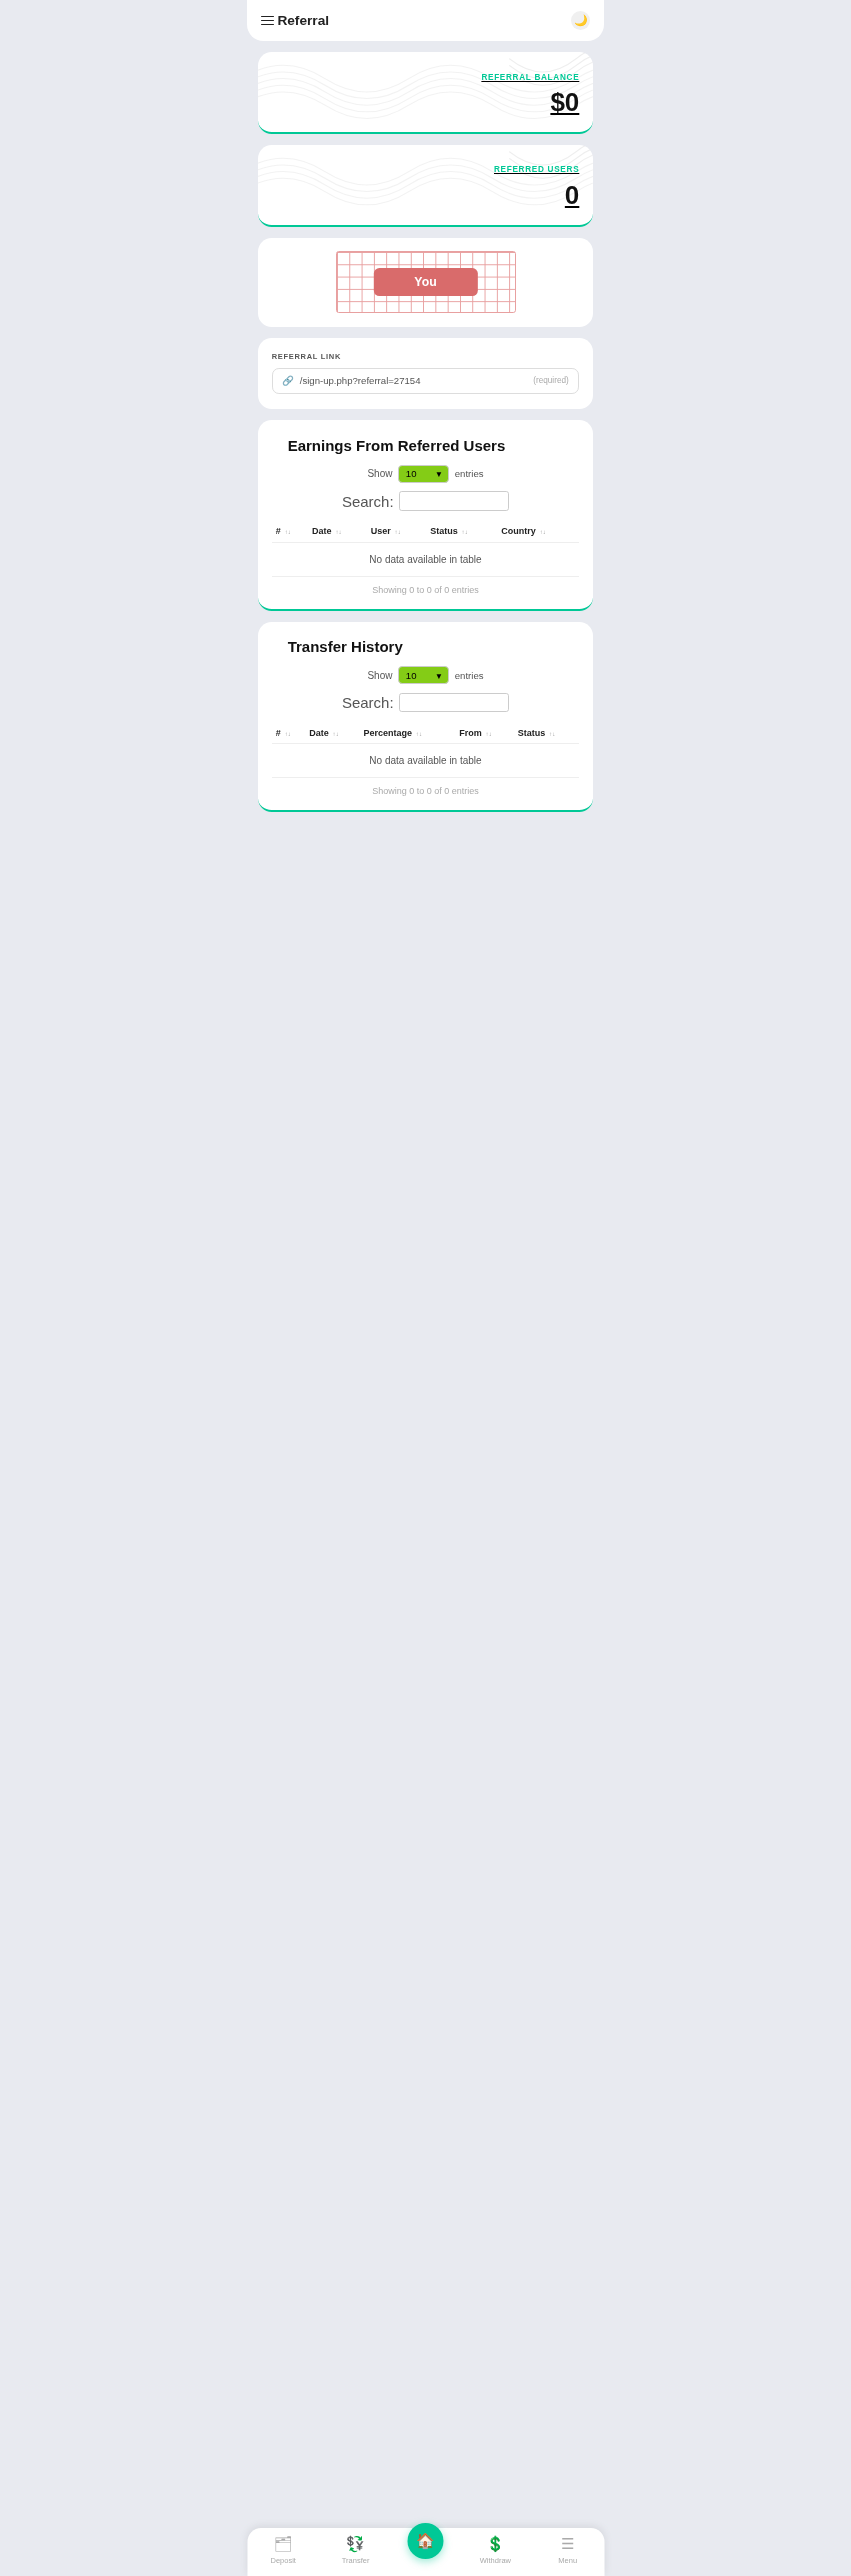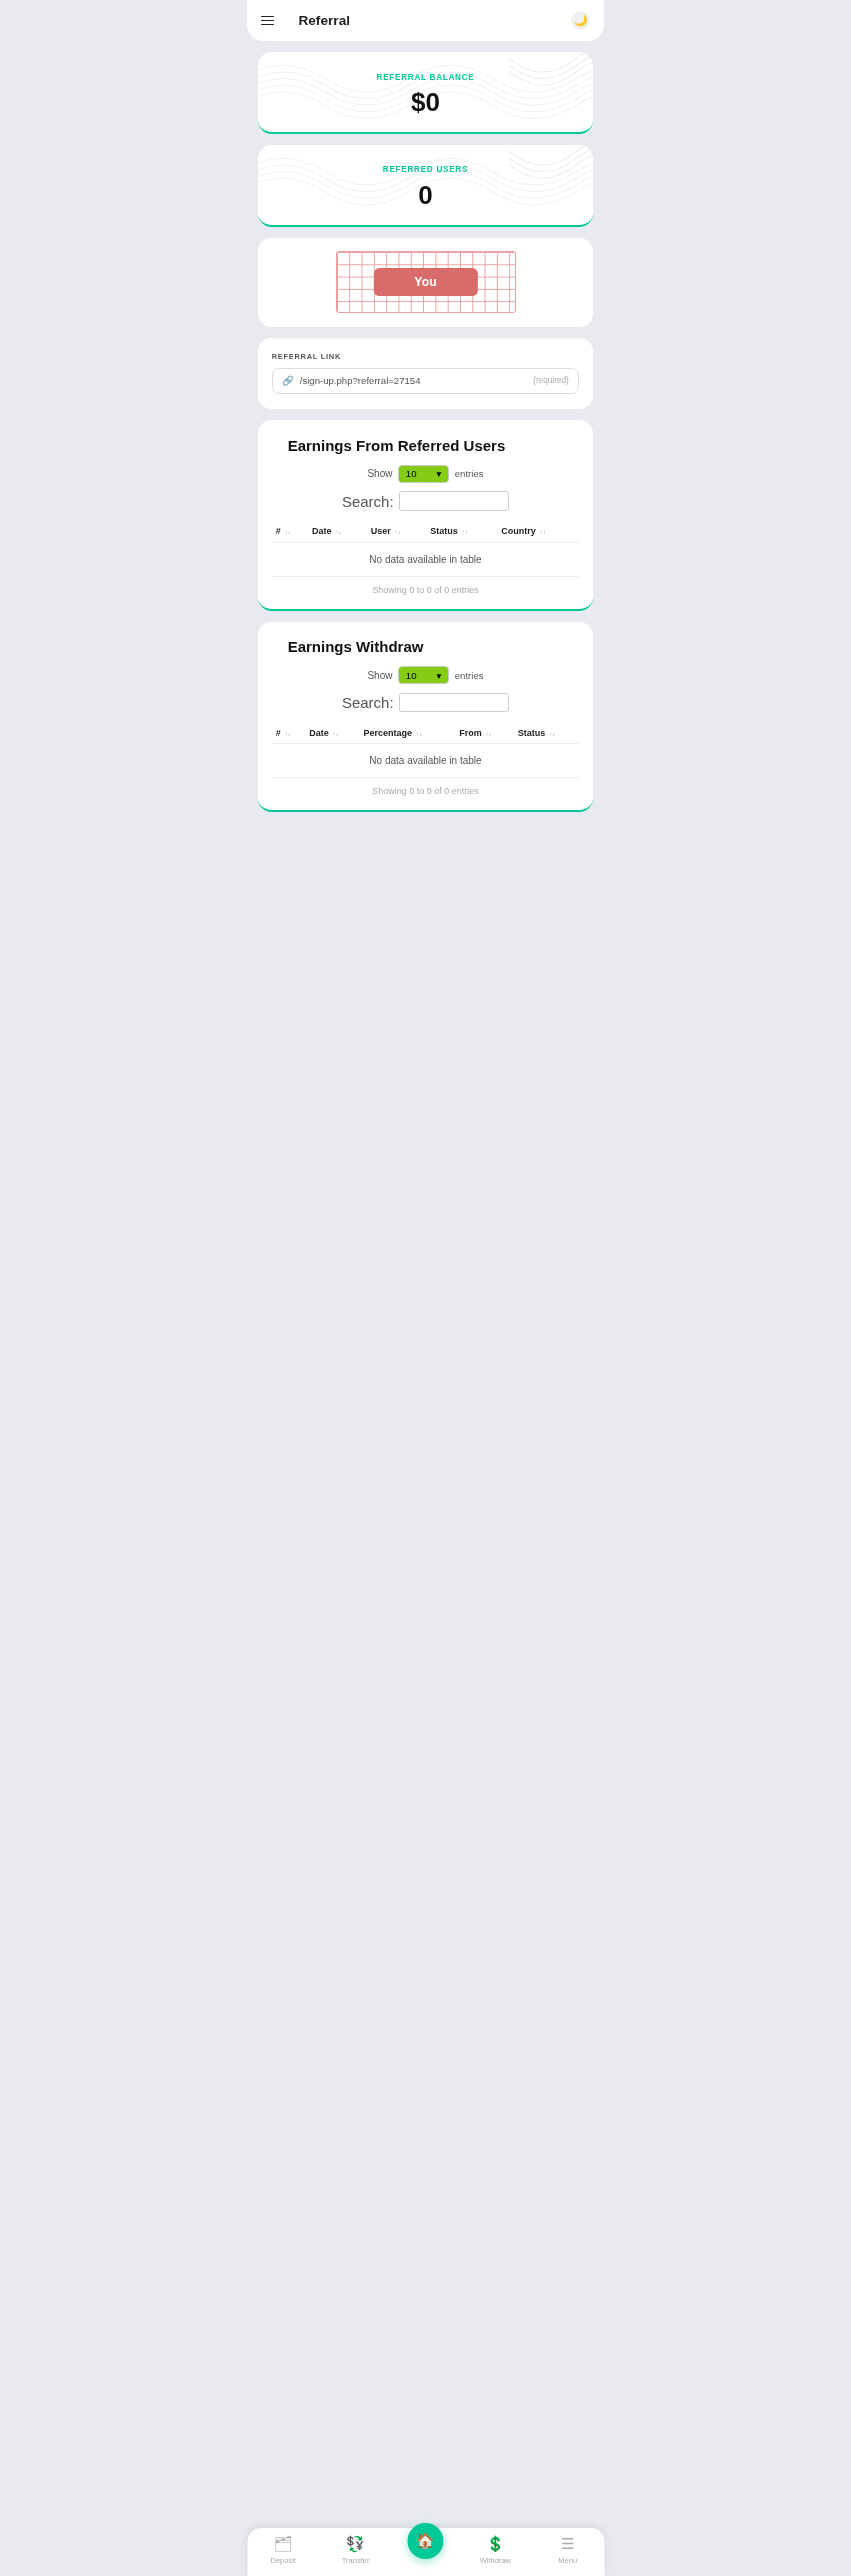--- a/index.html
+++ b/index.html
@@ -27,21 +27,21 @@
       border-radius: 0 0 16.5px 16.5px;
       padding: 11px 13.7px;
       display: flex;
       align-items: center;
       justify-content: space-between;
       margin-bottom: 11px;
     }
     .header-left {
       display: flex;
       align-items: center;
-      gap: 24px;
+      gap: 3px;
     }
     .hamburger-icon { display: flex; flex-direction: column; gap: 2.7px; cursor: pointer; }
     .hamburger-icon span { display: block; width: 13.7px; height: 1.4px; background: #222; border-radius: 1.4px; }
     .header-title { font-size: 13.7px; font-weight: 700; color: #222; }
     .moon-icon {
       width: 19px; height: 19px;
       background: #f0f0f0;
       border-radius: 50%;
       display: flex; align-items: center; justify-content: center;
       font-size: 11px;
@@ -50,22 +50,23 @@
     
     .card {
       background: #fff;
       border-radius: 13.7px;
       margin: 0 11px 11px;
       overflow: hidden;
       position: relative;
     }
     .balance-card {
       padding: 20.6px 13.7px 13.7px;
-      text-align: center;
+      text-align: right;
       border-bottom: 2.1px solid #00c896;
+      text-decoration: underline;
     }
     .card-wave-bg {
       position: absolute;
       top: 0; left: 0; right: 0; bottom: 0;
       overflow: hidden;
       pointer-events: none;
     }
     .card-wave-bg svg { position: absolute; top: 0; left: 0; width: 100%; height: 100%; opacity: 0.25; }
     .card-label {
       font-size: 8.2px;
@@ -374,21 +375,21 @@
       <tbody>
         <tr class="no-data-row">
           <td colspan="5">No data available in table</td>
         </tr>
       </tbody>
     </table>
     <div class="showing-text">Showing 0 to 0 of 0 entries</div>
   </div>
 
   <div class="table-card">
-    <div class="table-title">Earnings Withdraw</div>
+    <div class="table-title">Transfer History</div>
     <div class="table-controls">
       <span class="show-label">Show</span>
       <div class="select-box">
         <span>10</span>
         <span>▾</span>
       </div>
       <span class="entries-label">entries</span>
     </div>
     <div class="search-row">
       <span class="search-label">Search:</span>

